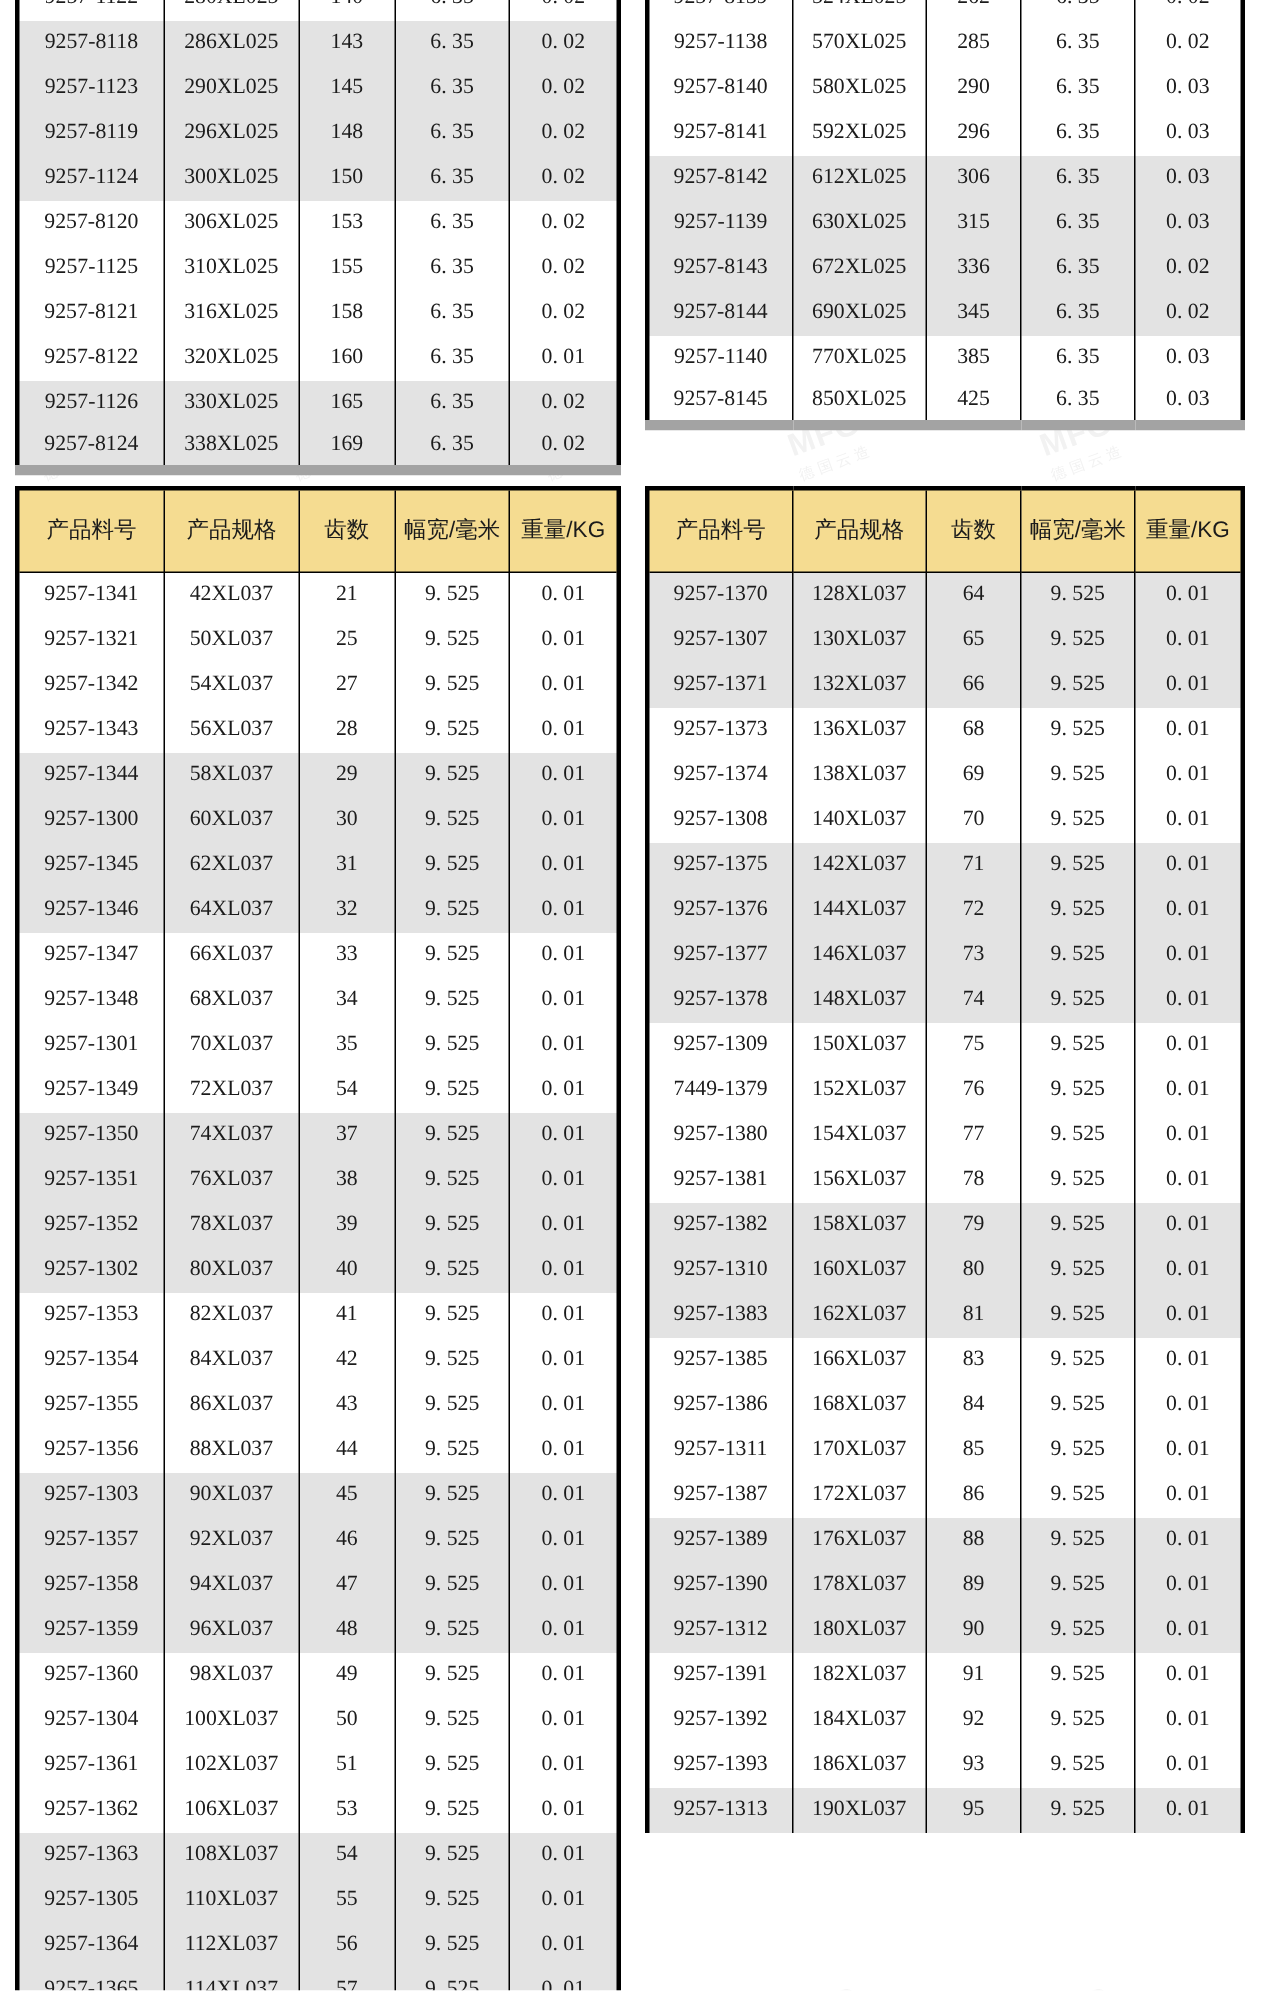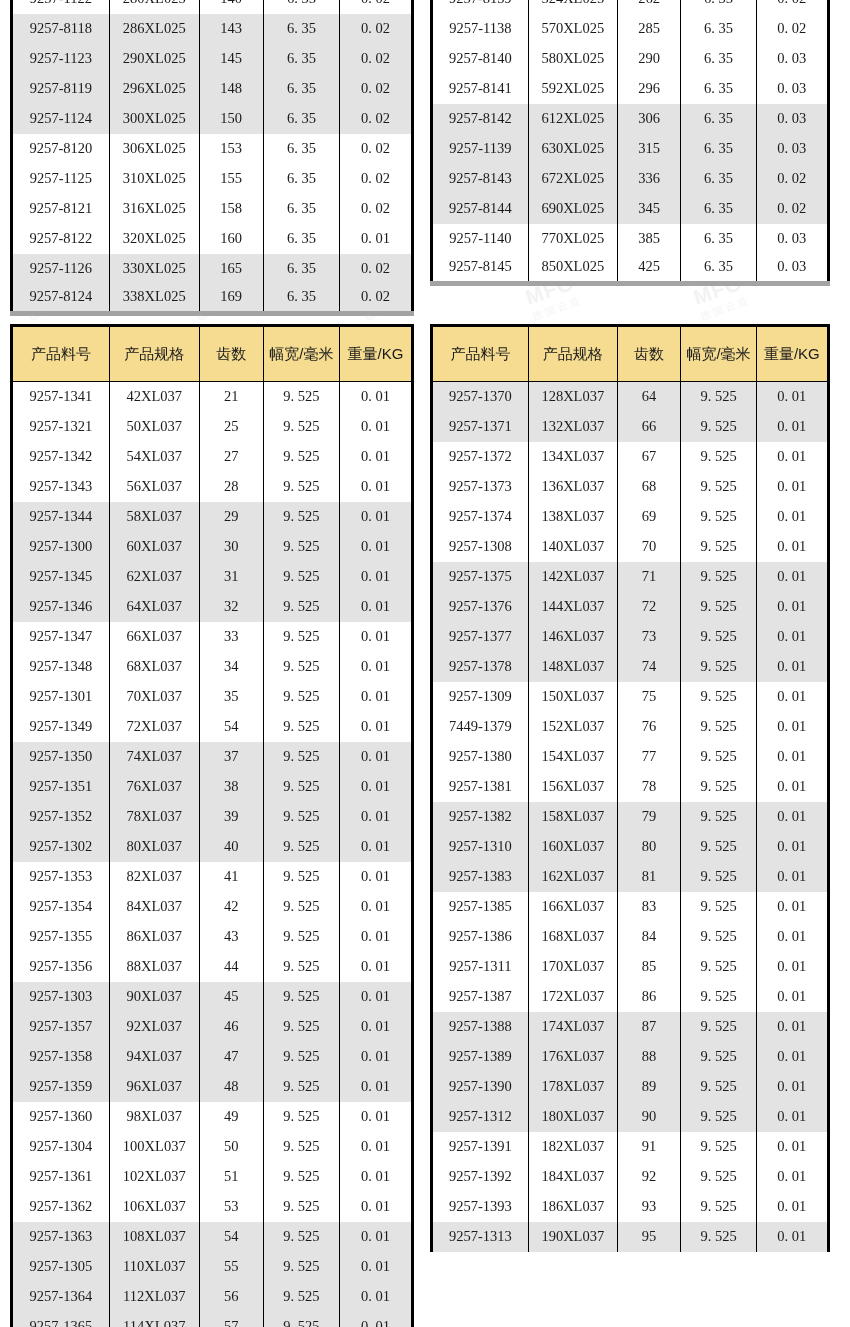--- a/index.html
+++ b/index.html
@@ -78,21 +78,21 @@
     height: 56px;
     white-space: normal;
     font-weight: 400;
     border-top: 3px solid #000;
     border-bottom: 1px solid #000;
   }
   table.spec th:first-child, table.spec td:first-child { border-left: 3px solid #000; }
   table.spec th:last-child,  table.spec td:last-child  { border-right: 3px solid #000; }
   table.spec tr.band td { background: #e3e3e3; }
   table.spec tr.plain td { background: #ffffff; }
-  table.spec tr.lastrow td { border-bottom: 5px solid #a3a3a3; font-family: Liberation Serif, serif; }
+  table.spec tr.lastrow td { border-bottom: 7px solid #a3a3a3; font-family: Liberation Serif, serif; }
   table.spec tr.firstrow td { border-top: 3px solid #000; }
 
   
   col.c1 { width: 24.4%; }
   col.c2 { width: 22.4%; }
   col.c3 { width: 16.0%; }
   col.c4 { width: 19.0%; }
   col.c5 { width: 18.2%; }
 
   
@@ -605,34 +605,34 @@
         </thead>
       <tbody>
           <tr class="band">
             <td>9257-1370</td>
             <td>128XL037</td>
             <td>64</td>
             <td>9. 525</td>
             <td>0. 01</td>
           </tr>
           <tr class="band">
+            <td>9257-1307</td>
+            <td>130XL037</td>
+            <td>65</td>
+            <td>9. 525</td>
+            <td>0. 01</td>
+          </tr>
+          <tr class="band">
             <td>9257-1371</td>
             <td>132XL037</td>
             <td>66</td>
             <td>9. 525</td>
             <td>0. 01</td>
           </tr>
           <tr class="plain">
-            <td>9257-1372</td>
-            <td>134XL037</td>
-            <td>67</td>
-            <td>9. 525</td>
-            <td>0. 01</td>
-          </tr>
-          <tr class="plain">
             <td>9257-1373</td>
             <td>136XL037</td>
             <td>68</td>
             <td>9. 525</td>
             <td>0. 01</td>
           </tr>
           <tr class="plain">
             <td>9257-1374</td>
             <td>138XL037</td>
             <td>69</td>
@@ -745,27 +745,20 @@
             <td>0. 01</td>
           </tr>
           <tr class="plain">
             <td>9257-1387</td>
             <td>172XL037</td>
             <td>86</td>
             <td>9. 525</td>
             <td>0. 01</td>
           </tr>
           <tr class="band">
-            <td>9257-1388</td>
-            <td>174XL037</td>
-            <td>87</td>
-            <td>9. 525</td>
-            <td>0. 01</td>
-          </tr>
-          <tr class="band">
             <td>9257-1389</td>
             <td>176XL037</td>
             <td>88</td>
             <td>9. 525</td>
             <td>0. 01</td>
           </tr>
           <tr class="band">
             <td>9257-1390</td>
             <td>178XL037</td>
             <td>89</td>

